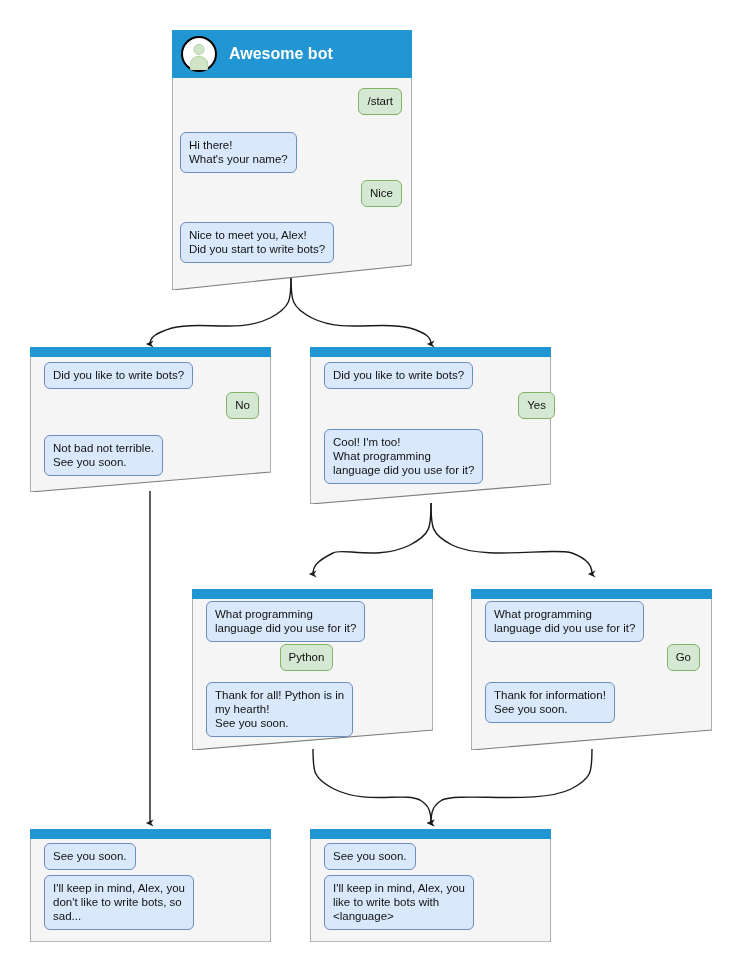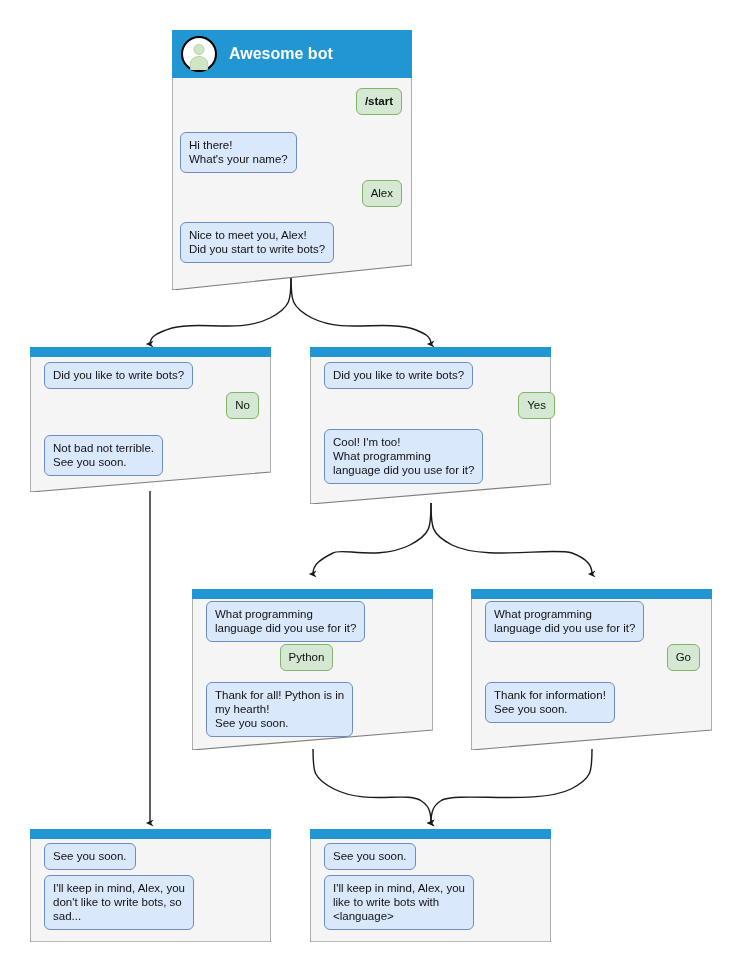--- a/index.html
+++ b/index.html
@@ -182,29 +182,29 @@
     <div class="card-inner">
       <div class="root-header" style="background:#2196d3;">
         <div class="avatar">
           <span class="head"></span>
             <span class="body"></span>
         </div>
         <div class="root-title">Awesome bot</div>
       </div>
 
       <div class="chat">
-        <div class="msg-row out" style="left:0; top:58px; width:230px;font-weight:bold;">
+        <div class="msg-row out" style="left:0; top:58px; width:230px;">
           <span class="bubble user">/start</span>
         </div>
         <div class="msg-row in" style="left:8px; top:102px; width:230px;">
           <span class="bubble bot">Hi there!
 What's your name?</span>
         </div>
         <div class="msg-row out" style="left:0; top:150px; width:230px;">
-          <span class="bubble user">Alex</span>
+          <span class="bubble user">Nice</span>
         </div>
         <div class="msg-row in" style="left:8px; top:192px; width:230px;">
           <span class="bubble bot">Nice to meet you, Alex!
 Did you start to write bots?</span>
         </div>
       </div>
     </div>
   </div>
 
   <div class="card" style="left:30px; top:347px; width:241px; height:145px;">

